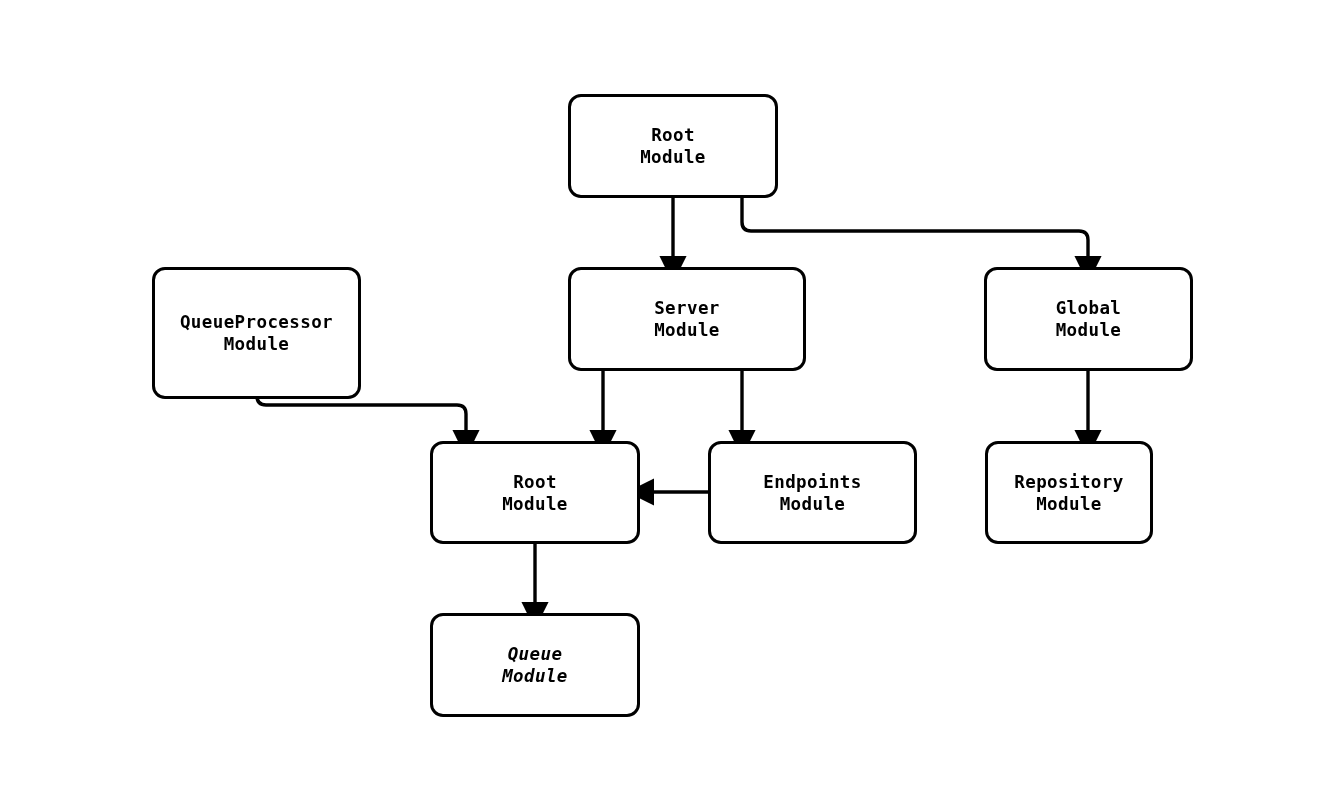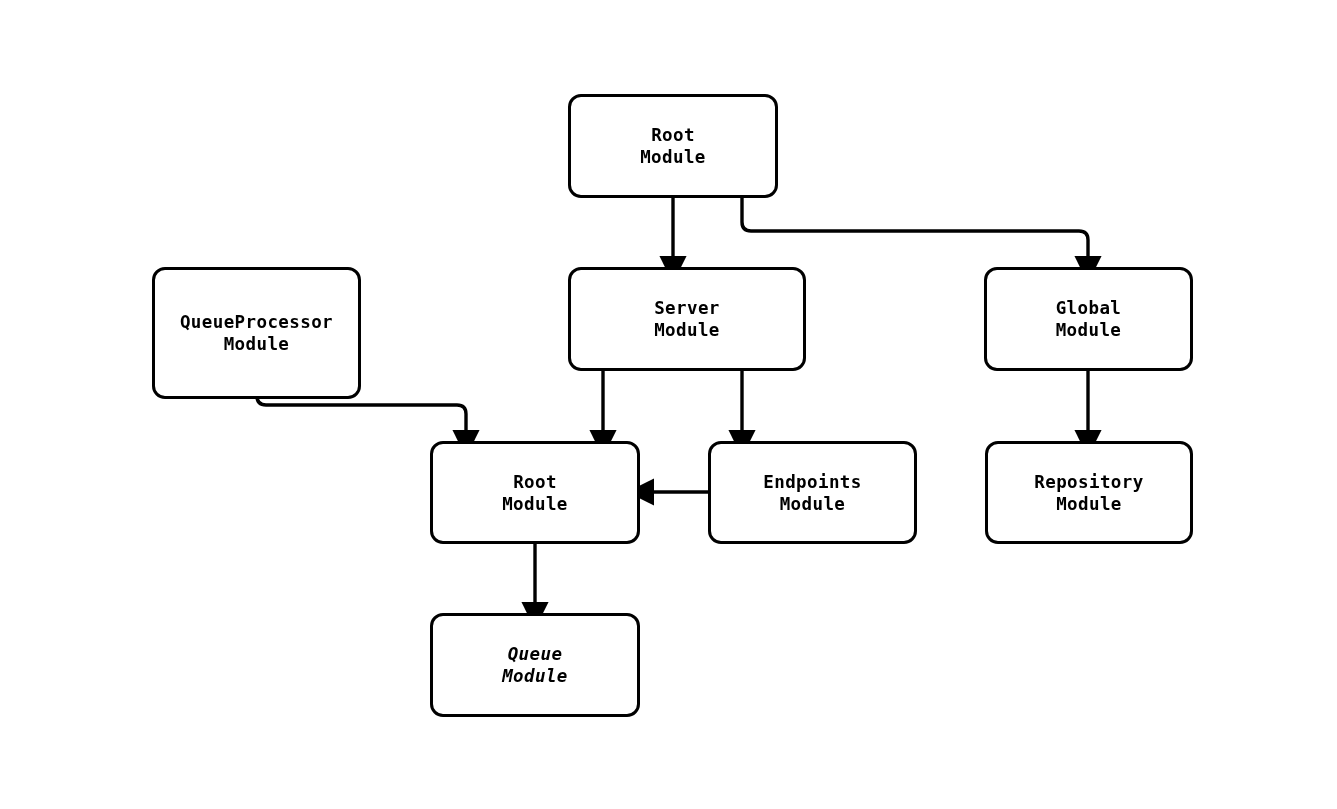--- a/index.html
+++ b/index.html
@@ -96,21 +96,21 @@
   <div class="node-box" style="left: 410px; top: 441px; width: 210px; height: 103px;">
     <span class="node-line">Root</span>
     <span class="node-line">Module</span>
   </div>
 
   <div class="node-box" style="left: 688px; top: 441px; width: 209px; height: 103px;">
     <span class="node-line">Endpoints</span>
     <span class="node-line">Module</span>
   </div>
 
-  <div class="node-box" style="left: 965px; top: 441px; width: 208px; height: 103px;">
+  <div class="node-box" style="left: 965px; top: 441px; width: 168px; height: 103px;">
     <span class="node-line">Repository</span>
     <span class="node-line">Module</span>
   </div>
 
   <div class="node-box" style="left: 410px; top: 613px; width: 210px; height: 104px; font-style: italic;">
     <span class="node-line">Queue</span>
     <span class="node-line">Module</span>
   </div>
 
 </div>

